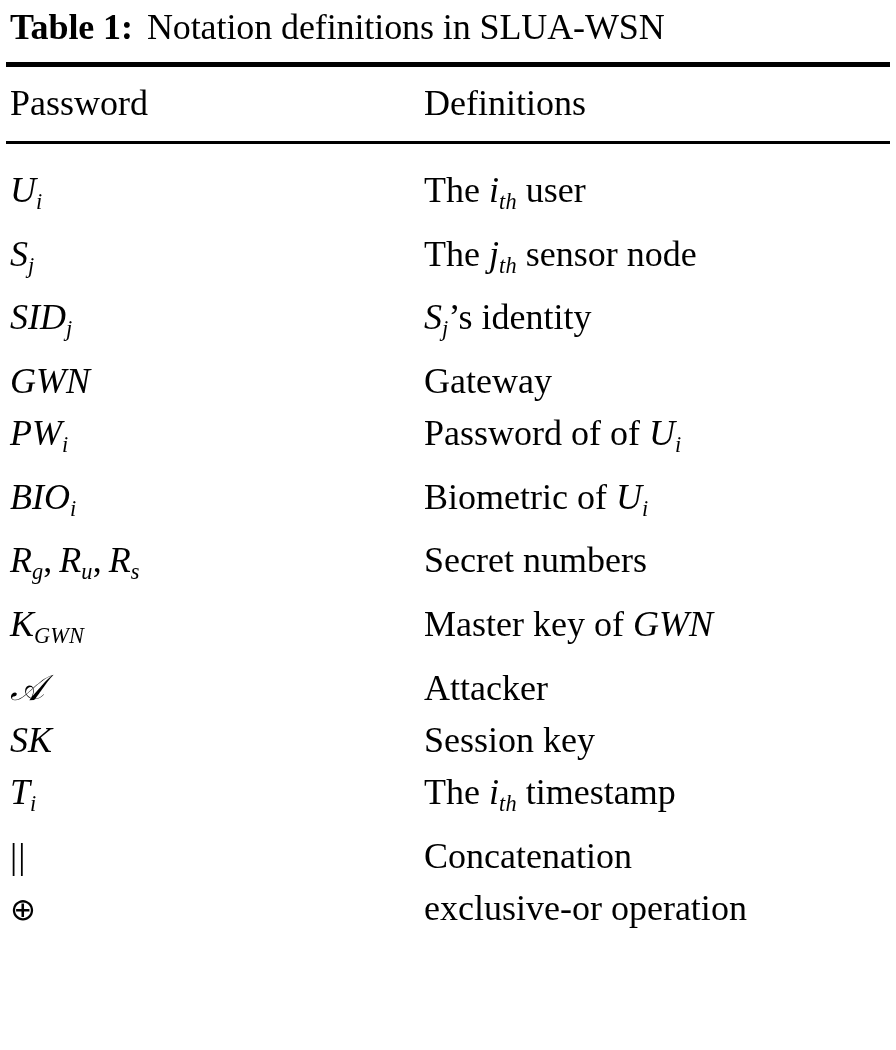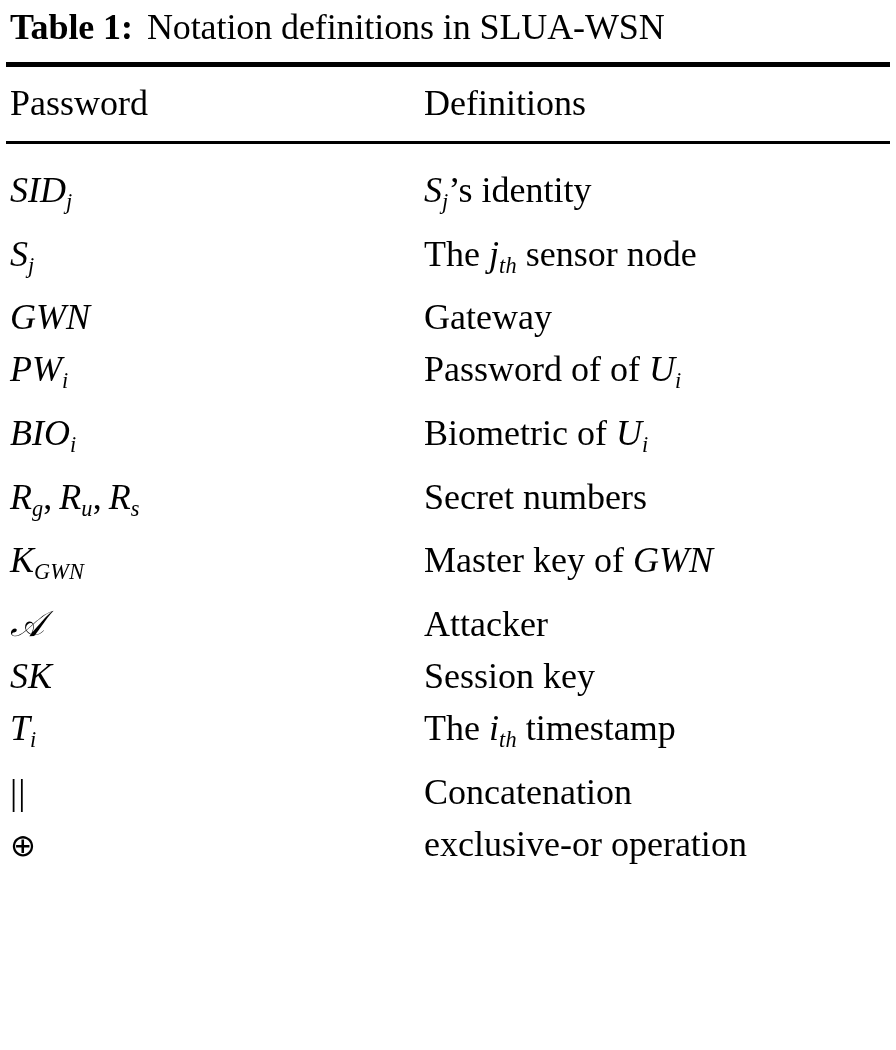--- a/index.html
+++ b/index.html
@@ -137,28 +137,32 @@
 
   <div class="rule-mid"></div>
 
   <table class="notation">
     <colgroup>
       <col class="c-not">
       <col class="c-def">
     </colgroup>
     <tbody>
       <tr>
+        <td><span class="mi">U</span><span class="sub">i</span></td>
+        <td class="def">The <span class="mi">i</span><span class="sub">th</span> user</td>
+      </tr>
+      <tr>
+        <td><span class="mi">S</span><span class="sub">j</span></td>
+        <td class="def">The <span class="mi">j</span><span class="sub">th</span> sensor node</td>
+      </tr>
+      <tr>
         <td><span class="mi">SID</span><span class="sub">j</span></td>
         <td class="def"><span class="mi">S</span><span class="sub">j</span>’s identity</td>
       </tr>
       <tr>
-        <td><span class="mi">S</span><span class="sub">j</span></td>
-        <td class="def">The <span class="mi">j</span><span class="sub">th</span> sensor node</td>
-      </tr>
-      <tr>
         <td><span class="mi">GWN</span></td>
         <td class="def">Gateway</td>
       </tr>
       <tr>
         <td><span class="mi">PW</span><span class="sub">i</span></td>
         <td class="def">Password of of <span class="mi">U</span><span class="sub">i</span></td>
       </tr>
       <tr>
         <td><span class="mi">BIO</span><span class="sub">i</span></td>
         <td class="def">Biometric of <span class="mi">U</span><span class="sub">i</span></td>

